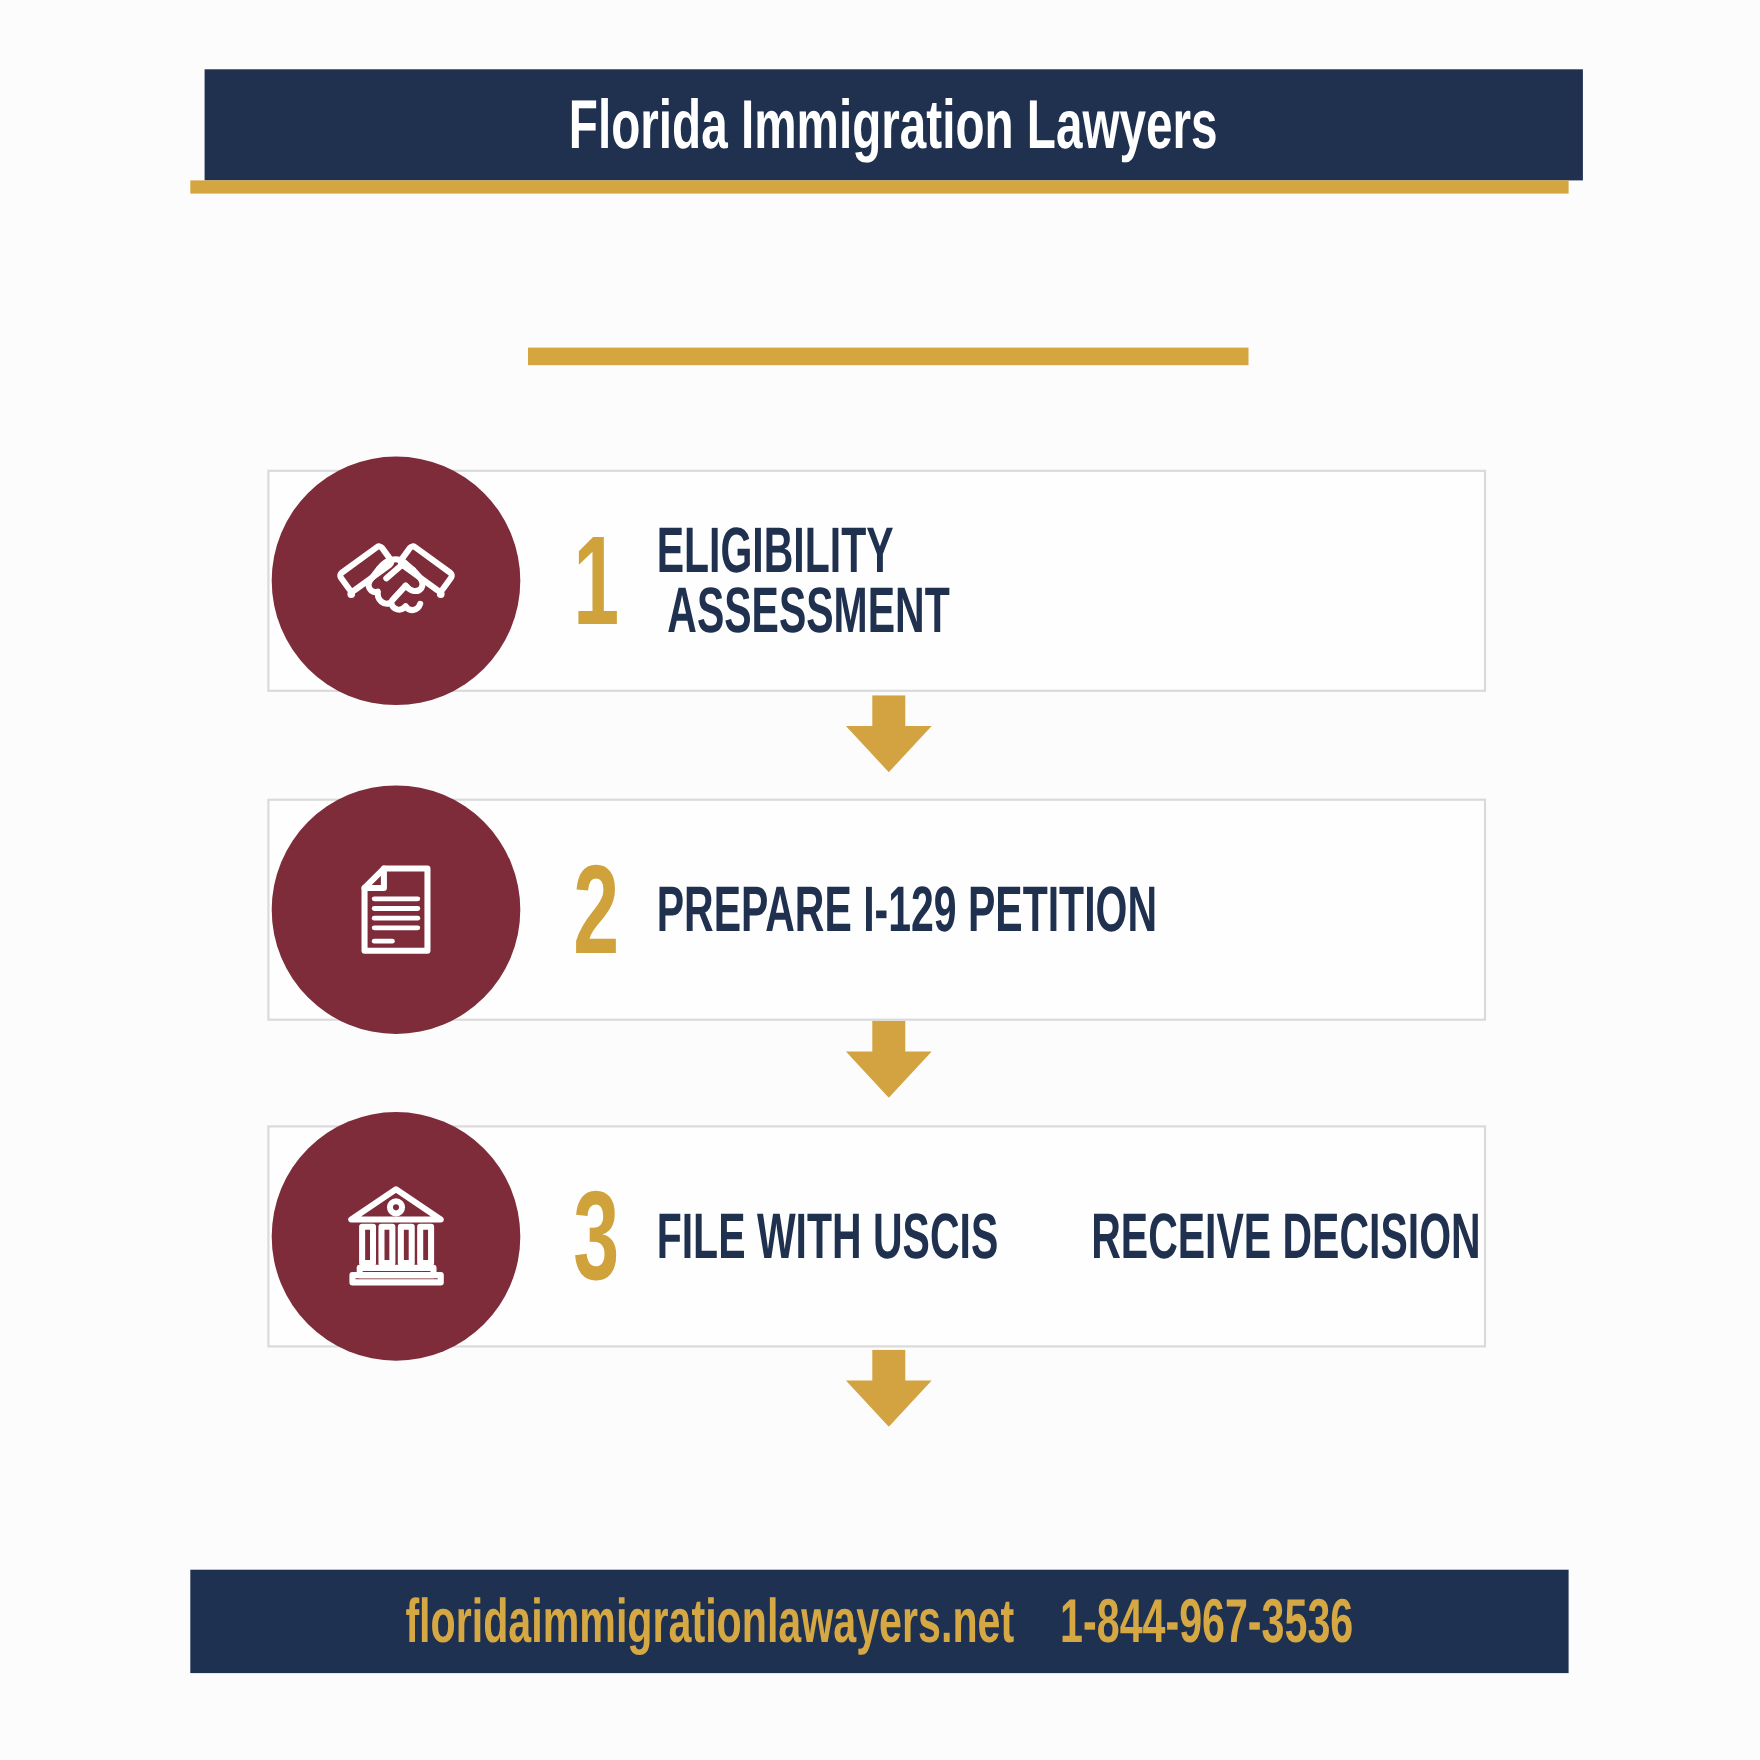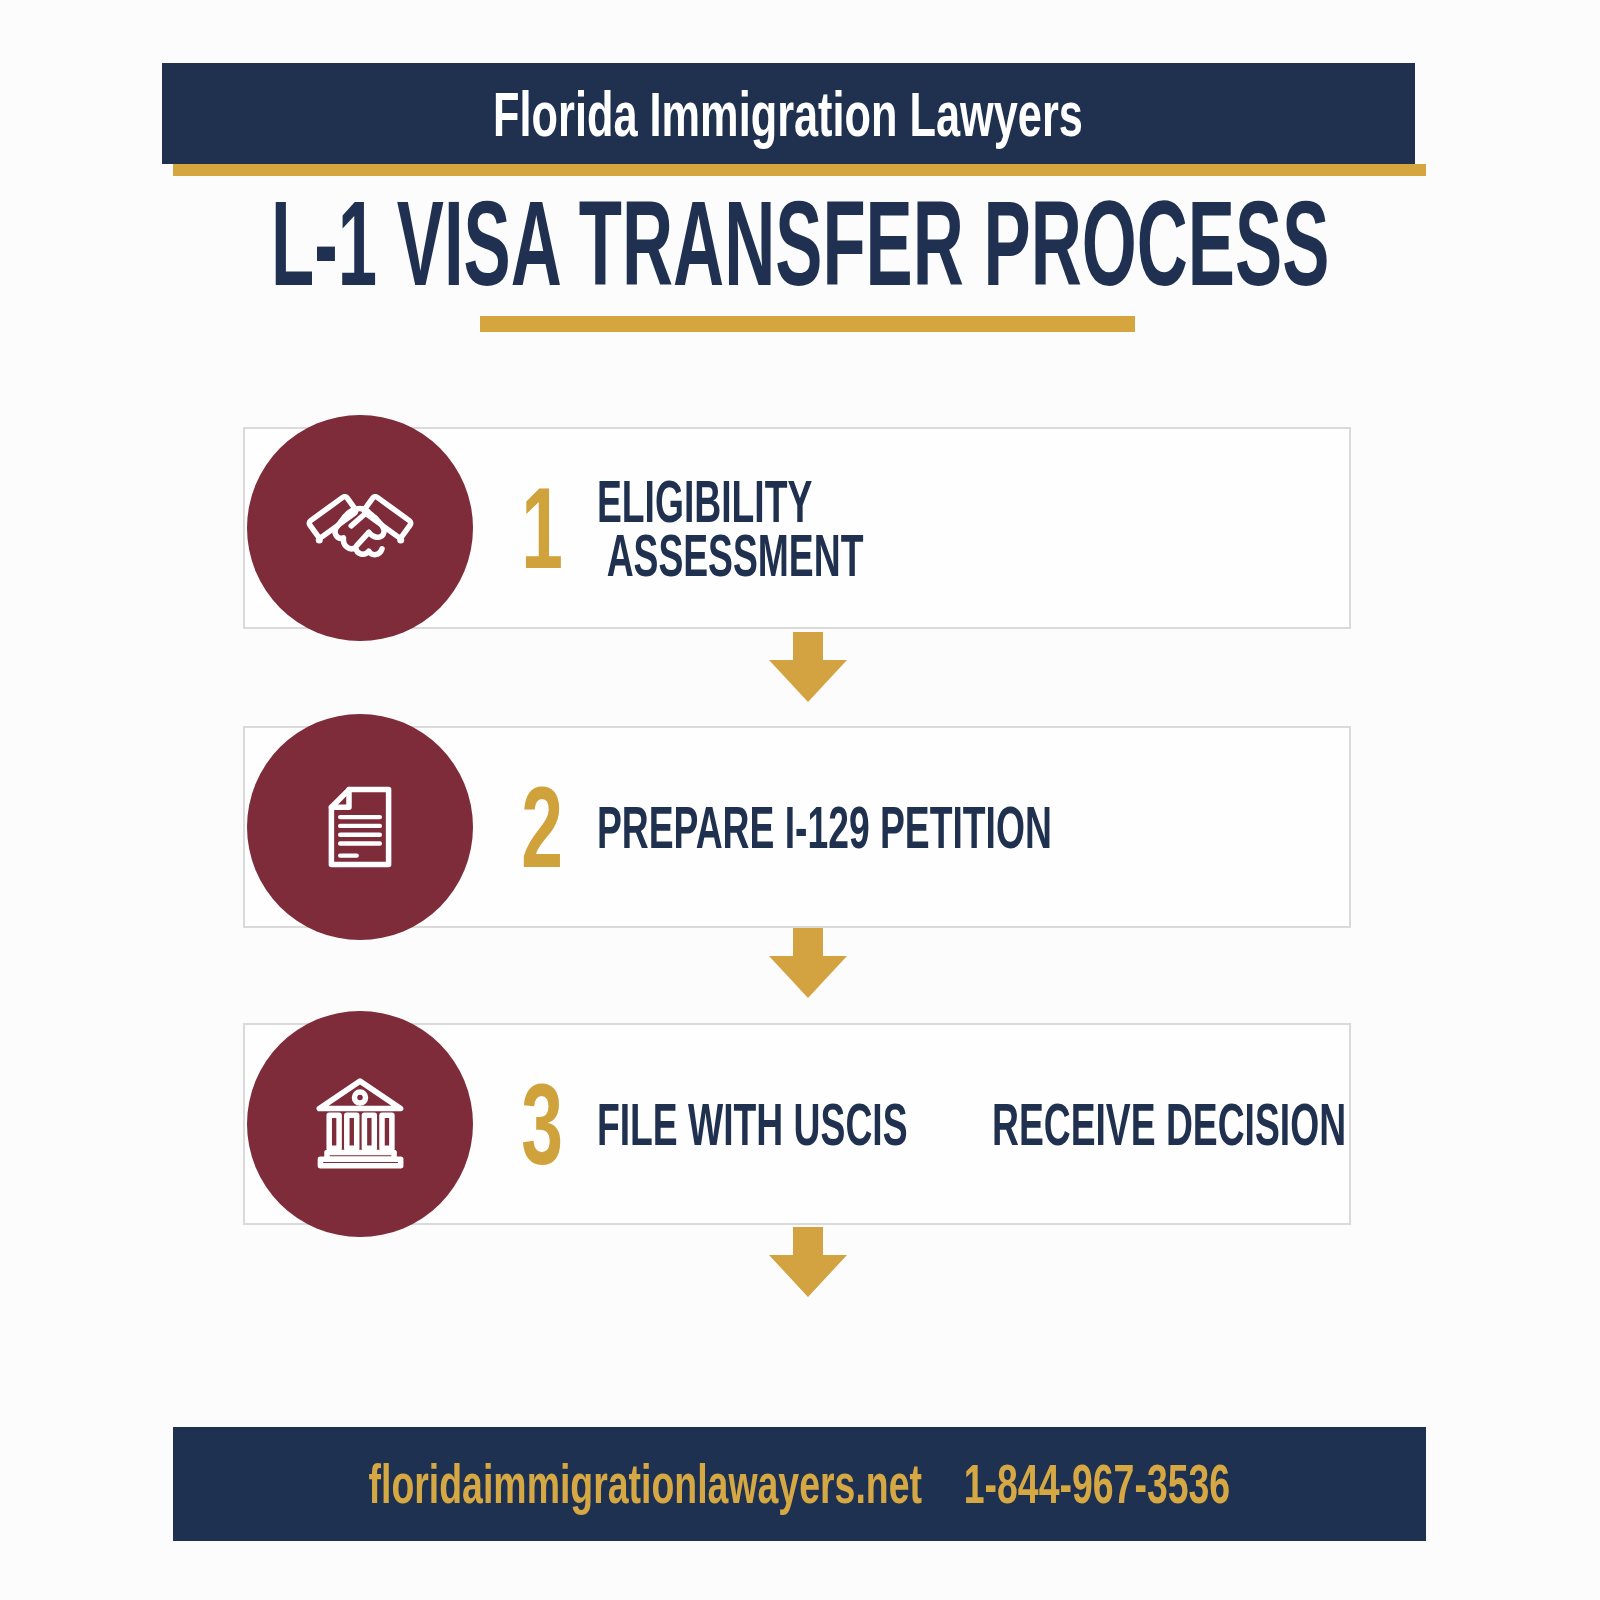--- a/index.html
+++ b/index.html
@@ -3,21 +3,21 @@
 <meta charset="utf-8">
 <style>
   html,body{margin:0;padding:0;background:#ffffff;}
   .page{
     position:relative;width:1600px;height:1600px;overflow:hidden;
     background:#fcfcfc;
     font-family:"Liberation Sans","DejaVu Sans",sans-serif;
   }
   
   .topbar{
-    position:absolute;left:162px;top:63px;width:1253px;height:101px;
+    position:absolute;left:186px;top:63px;width:1253px;height:101px;
     background:#203150;display:flex;align-items:center;justify-content:center;
   }
   .topbar-text{
     color:#ffffff;font-size:57px;font-weight:bold;white-space:nowrap;
     display:inline-block;transform:scale(0.76,1.10);transform-origin:center;
   }
   .gold-strip{
     position:absolute;left:173px;top:164px;width:1253px;height:12px;background:#D5A63F;
   }
   .title{
@@ -62,42 +62,39 @@
   
   .banner{
     position:absolute;left:173px;top:1322px;width:1253px;height:105px;
     background:#8D3642;display:flex;align-items:center;justify-content:center;
   }
   .banner-text{
     color:#ffffff;font-size:64px;font-weight:bold;white-space:nowrap;
     display:inline-block;transform:scale(0.77,1.10);transform-origin:center;
   }
   .footer{
-    position:absolute;left:173px;top:1427px;width:1253px;height:114px;
+    position:absolute;left:173px;top:1427px;width:1253px;height:94px;
     background:#1F3150;display:flex;align-items:center;justify-content:center;
   }
   .footer-line{
     color:#D6A843;font-size:52px;font-weight:bold;white-space:nowrap;
     display:inline-block;transform:scale(0.72,1.08);transform-origin:center;
   }
   .footer-line .site{margin-right:58px;}
 </style>
 </head>
 <body>
 
 <div class="page">
 
   <div class="topbar">
     <span class="topbar-text">Florida Immigration Lawyers</span>
   </div>
   <div class="gold-strip"></div>
 
-  <h1 class="title">
-    <span class="title-text">L-1 VISA TRANSFER PROCESS</span>
-  </h1>
   <div class="title-underline"></div>
 
   <section class="step step-1">
     <div class="badge">
       <svg viewBox="0 0 120 120" aria-hidden="true">
         <g fill="none" stroke="#ffffff" stroke-width="5" stroke-linecap="round" stroke-linejoin="round">
           <rect x="14" y="41" width="42" height="18" rx="3" transform="rotate(-36 35 50)"></rect>
           <rect x="64" y="41" width="42" height="18" rx="3" transform="rotate(36 85 50)"></rect>
           <path d="M46 50 C52 42 61 40 67 45 L74 51"></path>
           <path d="M74 51 C79 56 84 61 81 66 C78 70 72 69 68 64"></path>

